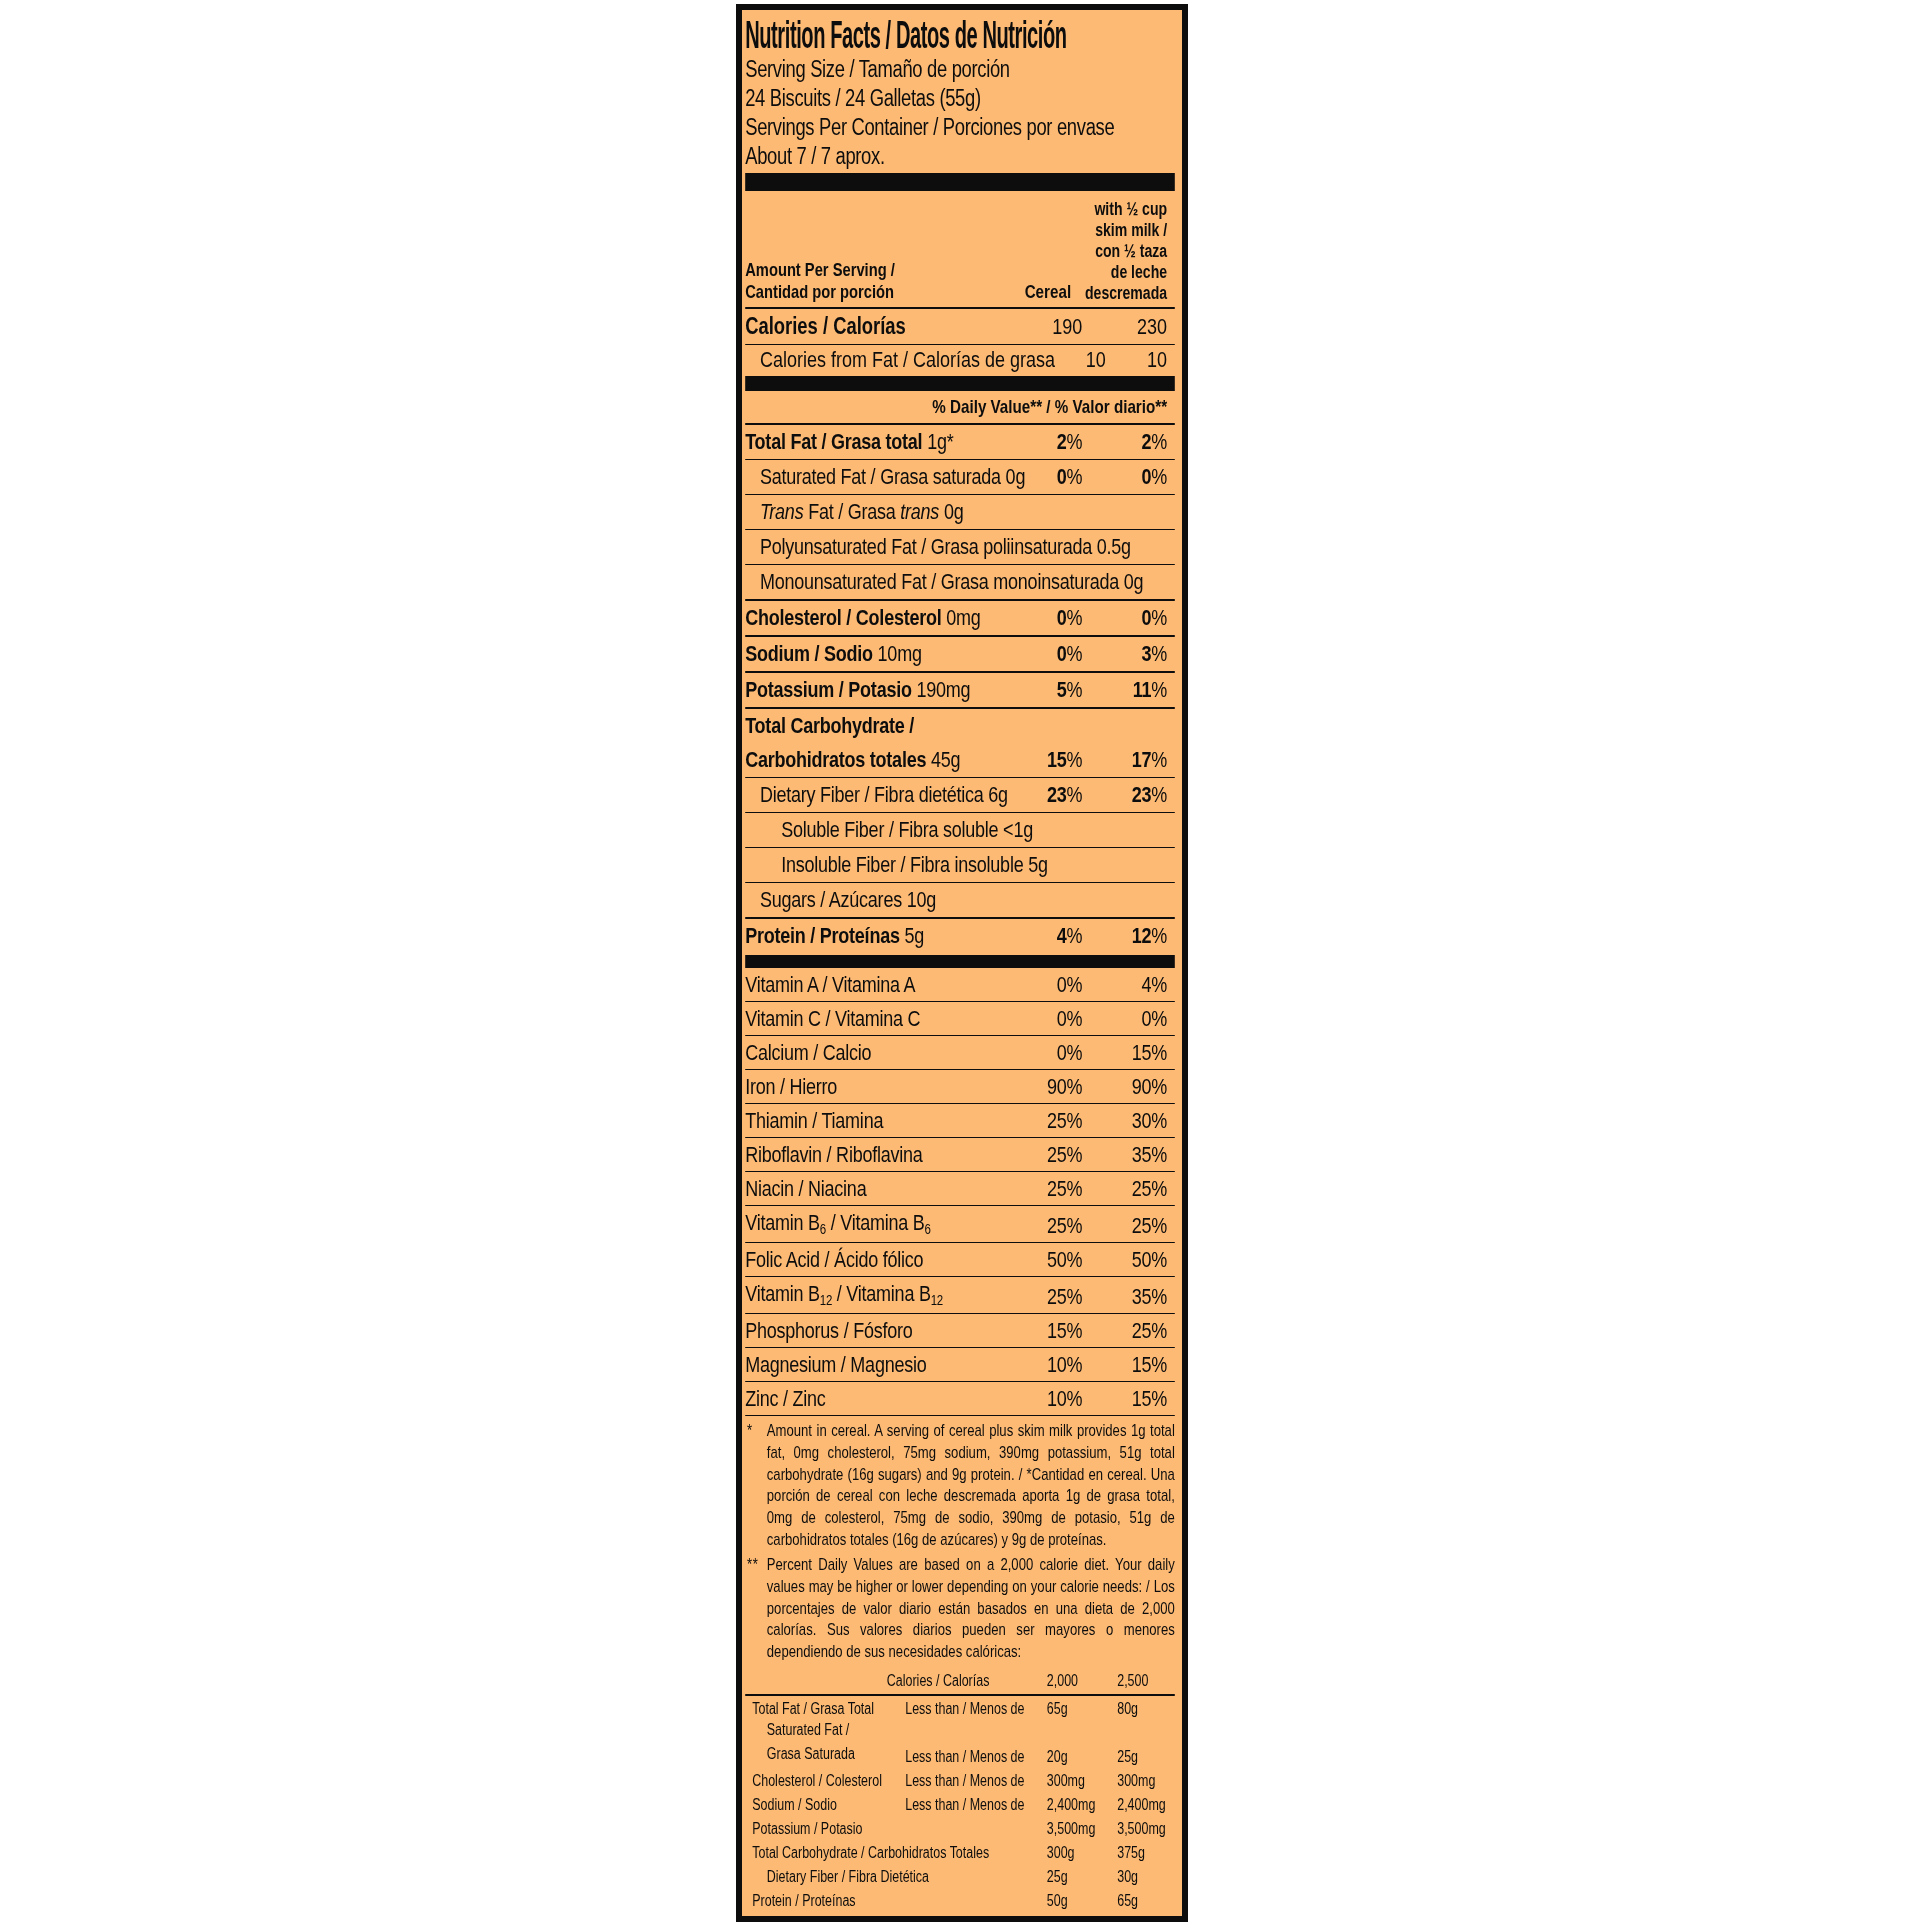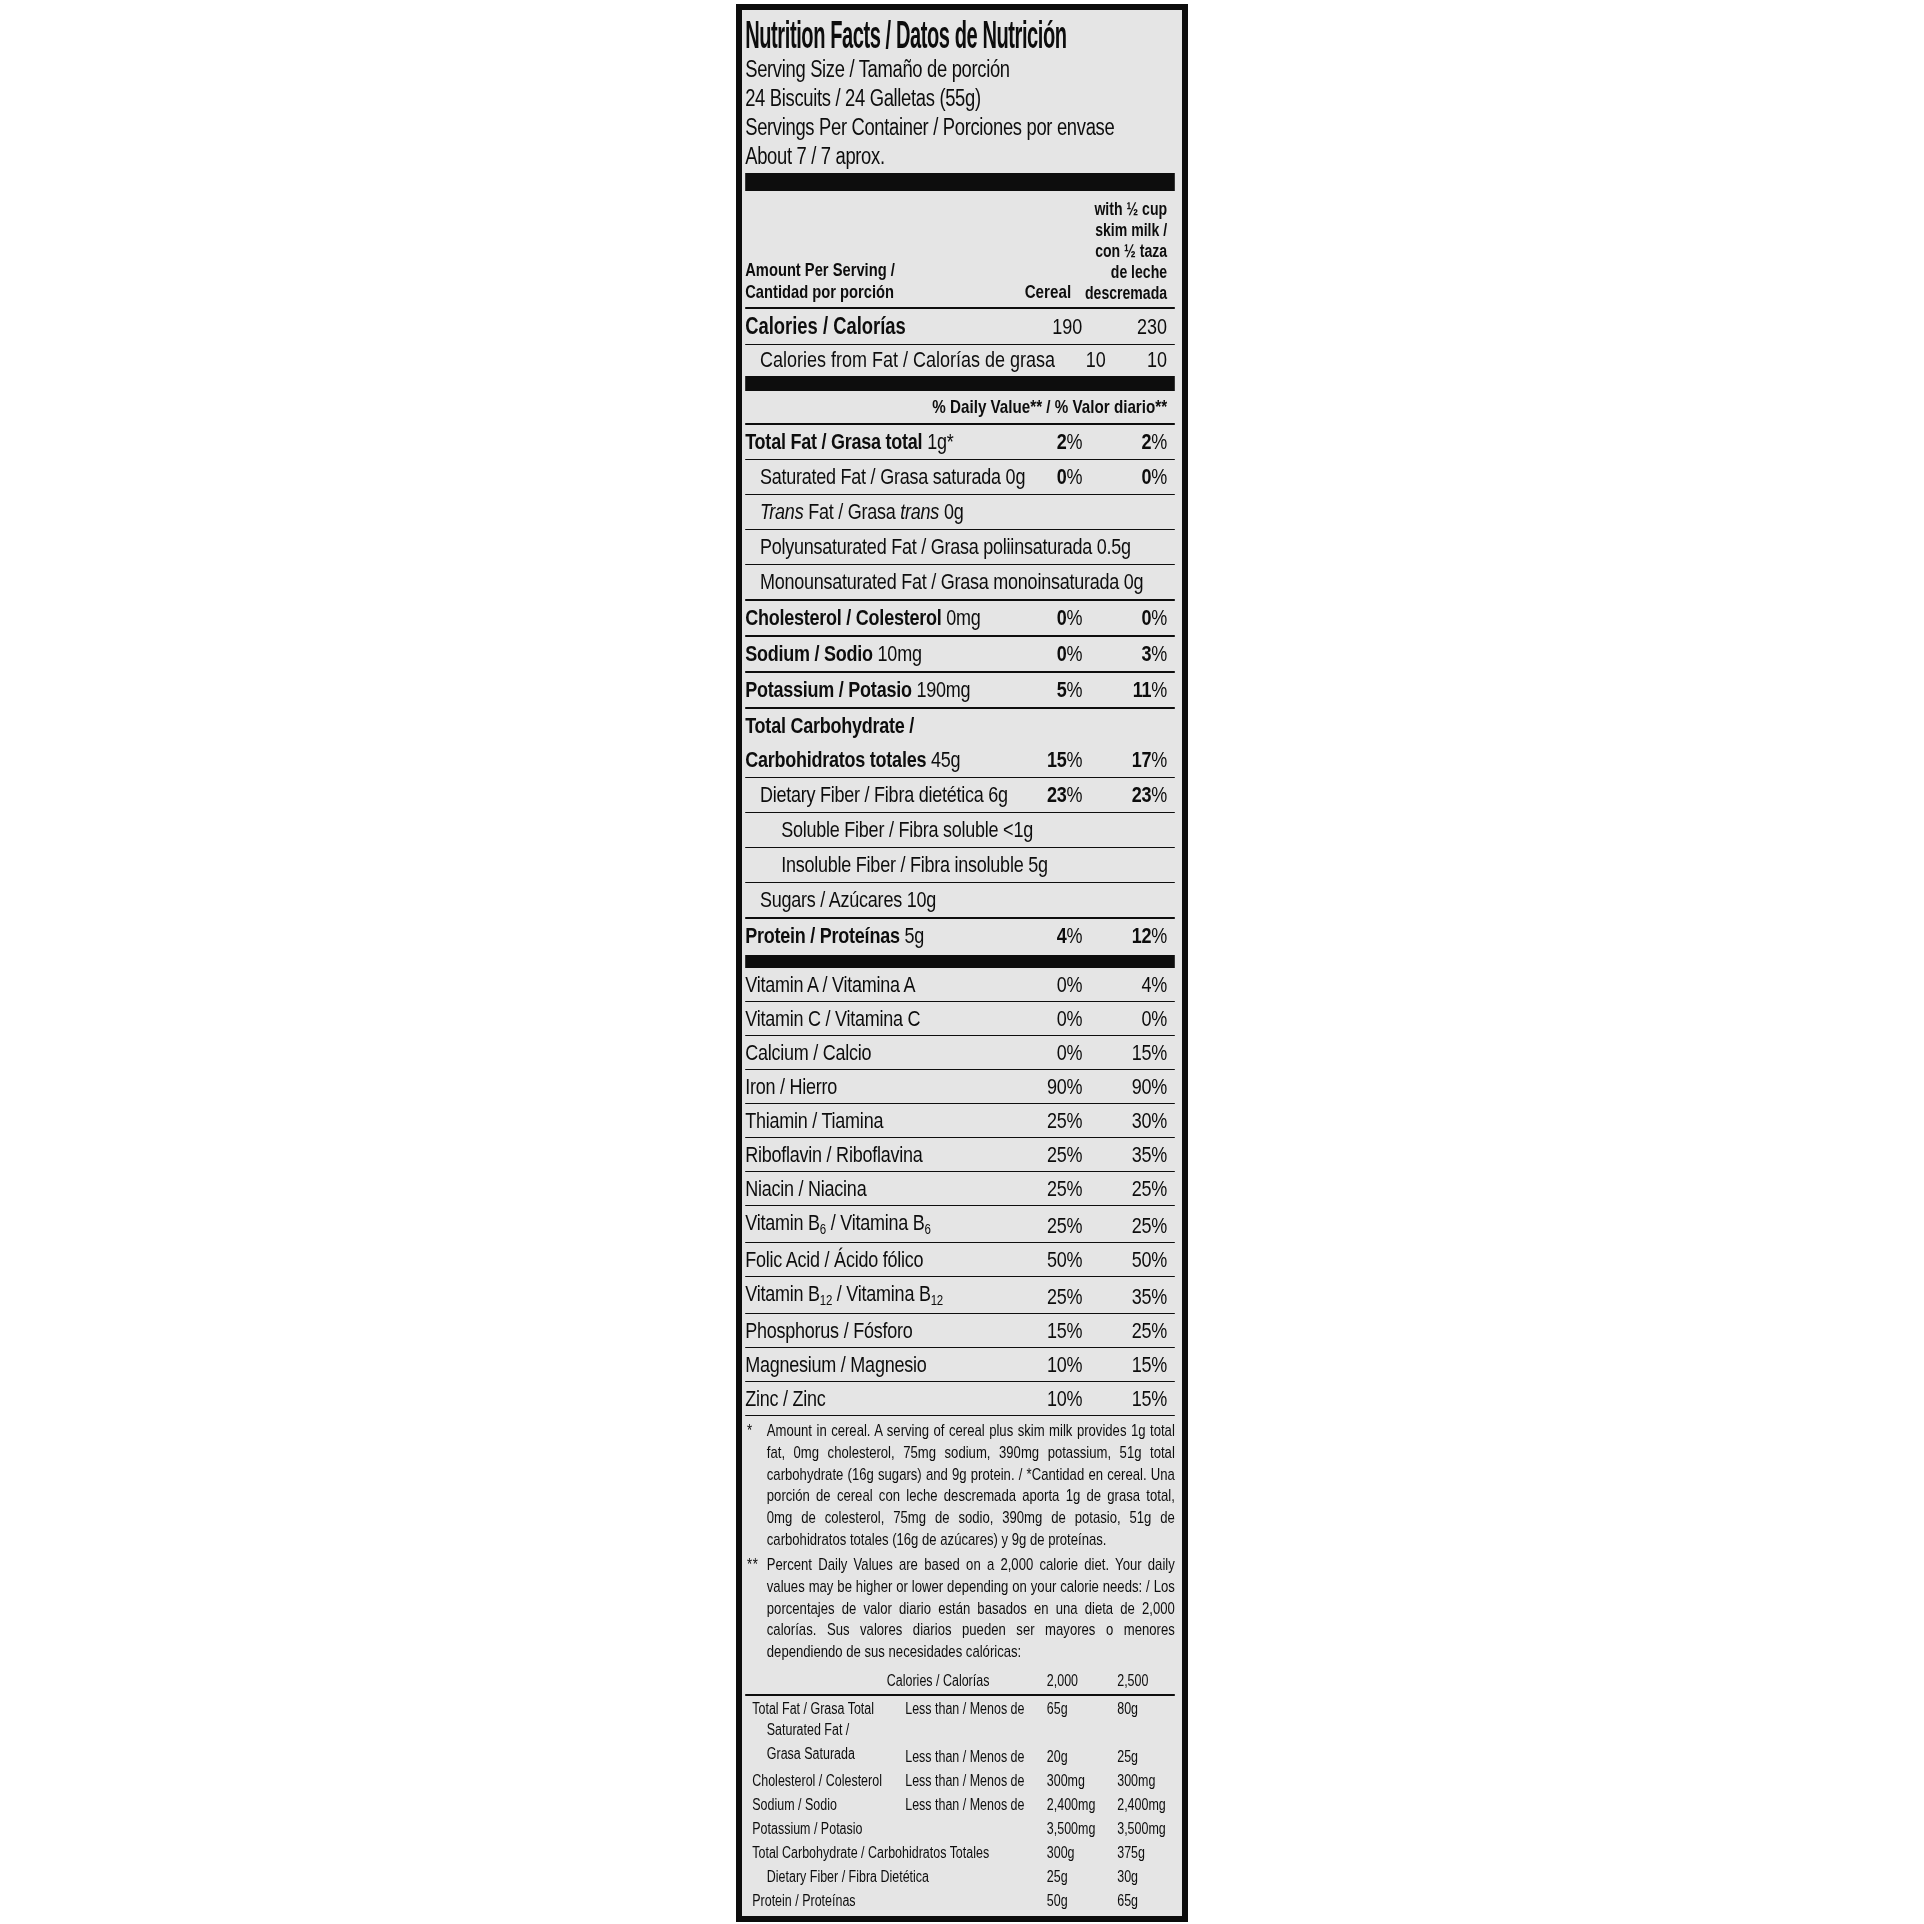--- a/index.html
+++ b/index.html
@@ -1,20 +1,20 @@
 <!DOCTYPE html>
 <html style="font-size:13px"><head>
 <meta charset="utf-8">
 <title>Nutrition Facts Label</title>
 <style>
   html,body{margin:0;padding:0;background:#fff;}
   body{width:1925px;height:1925px;position:relative;overflow:hidden;
        font-family:"Liberation Sans",sans-serif;color:#0d0d0d;}
   #label{position:absolute;left:736px;top:4px;width:440px;height:1906px;
-         border:6.4px solid #0d0d0d;background:#e5e5e5;overflow:hidden;}
+         border:6.4px solid #0d0d0d;background:#fdba74;overflow:hidden;}
   #wrap{width:537px;padding-left:4px;transform:scaleX(0.8);transform-origin:top left;}
 
   .nf-title{font-weight:bold;font-size:38px;line-height:40px;margin-top:4.8px;
             letter-spacing:-0.8px;white-space:nowrap;transform:scaleX(0.66);
             transform-origin:left center;}
   .serving div{font-size:23px;line-height:29px;letter-spacing:-0.4px;white-space:nowrap;}
 
   .bar{height:17.6px;background:#0d0d0d;margin-top:2.4px;}
   #bar2{height:14.4px;}
   #bar3{height:13px;}

